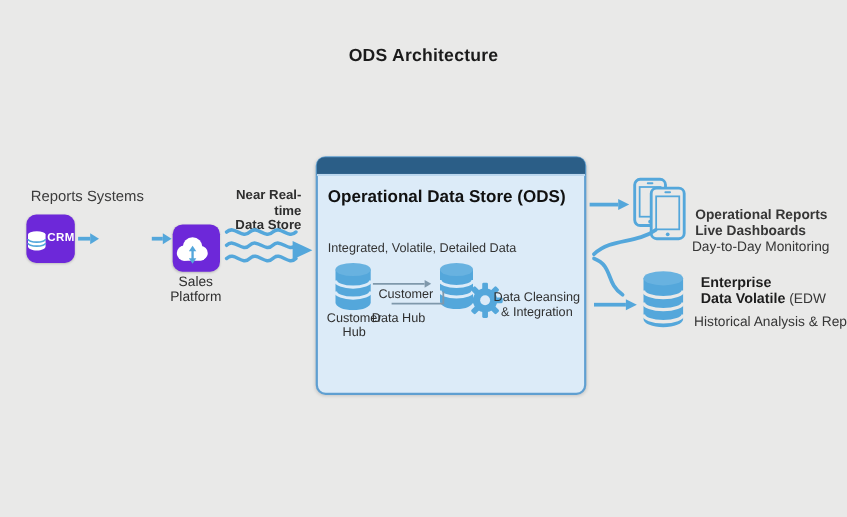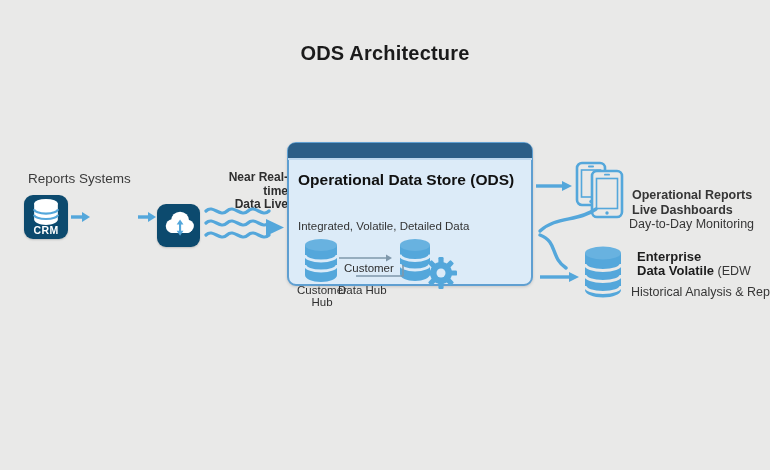--- a/index.html
+++ b/index.html
@@ -3,39 +3,39 @@
 <meta charset="utf-8">
 <style>
   html,body{margin:0;padding:0;}
   .canvas{
     position:relative;width:770px;height:470px;background:#e9e9e8;
     overflow:hidden;font-family:"Liberation Sans",sans-serif;color:#303030;
   }
   .abs{position:absolute;}
   .diagram-title{
     left:0;top:42px;width:770px;text-align:center;
-    font-size:20px;font-weight:bold;color:#1b1b1b;letter-spacing:.2px;
+    font-size:16px;font-weight:bold;color:#1b1b1b;letter-spacing:.2px;
   }
   .section-label{font-size:13.5px;color:#3b3b3b;}
   .node-square{
-    width:44px;height:44px;border-radius:9px;background:#0c4a6e;
-    display:flex;flex-direction:column;align-items:center;justify-content:flex-start;
+    width:44px;height:44px;border-radius:9px;background:#6d28d9;
+    display:flex;flex-direction:row;align-items:center;justify-content:flex-start;
     box-shadow:0 1px 2px rgba(0,0,0,.18);
   }
   .node-square .node-label{
     font-size:10.5px;font-weight:bold;color:#fff;letter-spacing:.4px;margin-top:-2px;
   }
   .node-caption{
     font-size:12.5px;color:#2f2f2f;text-align:center;line-height:13.5px;
   }
   .feed-label{
     font-size:12px;font-weight:600;color:#2e2e2e;text-align:right;line-height:13.5px;
   }
   .ods-box{
-    left:287px;top:142px;width:246px;height:144px;background:#dcebf8;
+    left:287px;top:142px;width:246px;height:217px;background:#dcebf8;
     border:2px solid #5f9fd1;border-radius:9px;box-sizing:border-box;
     box-shadow:0 1px 3px rgba(0,0,0,.15);
   }
   .ods-header{
     position:absolute;left:-1px;top:-1px;width:244px;height:15px;
     background:#2b5e87;border-radius:7px 7px 0 0;
     border-bottom:2px solid #bcd7ee;
   }
   .ods-title{left:9px;top:27px;font-size:15.5px;font-weight:bold;color:#111;white-space:nowrap;}
   .ods-subtitle{left:9px;top:48px;font-size:11.5px;color:#333;white-space:nowrap;margin-top:28px;}
@@ -69,24 +69,25 @@
     <svg width="34" height="30" viewBox="0 0 32 28" style="margin-top:6px">
       <circle cx="10" cy="15" r="6.5" fill="#ffffff"></circle>
       <circle cx="17" cy="10" r="8.5" fill="#ffffff"></circle>
       <circle cx="24" cy="15" r="6" fill="#ffffff"></circle>
       <rect x="6" y="13" width="22" height="8.5" rx="4" fill="#ffffff"></rect>
       <line x1="17" y1="12.5" x2="17" y2="20.5" stroke="#54a7db" stroke-width="2"></line>
       <polygon points="13.8,13.5 17,8.8 20.2,13.5" fill="#54a7db"></polygon>
       <polygon points="13.8,19.5 17,24.2 20.2,19.5" fill="#54a7db"></polygon>
     </svg>
   </div>
-
-  <div class="abs feed-label" style="left:208px;top:171px;width:80px;">
+  <div class="abs node-caption" style="left:148px;top:250px;width:60px;">Sales Platform</div>
+
+  <div class="abs feed-label" style="left:194px;top:171px;width:80px;">
     <div>Near Real-time</div>
-    <div>Data Live</div>
+    <div>Data Store</div>
   </div>
 
   <div class="abs ods-box">
     <div class="ods-header"></div>
     <div class="abs ods-title">Operational Data Store (ODS)</div>
     <div class="abs ods-subtitle">Integrated, Volatile, Detailed Data</div>
 
     <svg class="abs" style="left:14px;top:94px;" width="36" height="44" viewBox="0 0 36 44">
       <path d="M2,7 V37 c0,3.9 7.2,7 16,7 c8.8,0 16,-3.1 16,-7 V7" fill="#54a7db"></path>
       <ellipse cx="18" cy="7" rx="16" ry="6" fill="#68b2e0"></ellipse>
@@ -112,20 +113,21 @@
           <rect x="-2.6" y="-16" width="5.2" height="7" rx="1.2" transform="rotate(180)"></rect>
           <rect x="-2.6" y="-16" width="5.2" height="7" rx="1.2" transform="rotate(225)"></rect>
           <rect x="-2.6" y="-16" width="5.2" height="7" rx="1.2" transform="rotate(270)"></rect>
           <rect x="-2.6" y="-16" width="5.2" height="7" rx="1.2" transform="rotate(315)"></rect>
           <circle r="11"></circle>
         </g>
         <circle r="4.5" fill="#dcebf8"></circle>
       </g>
     </svg>
 
+    <div class="abs inner-label" style="left:156px;top:121px;width:86px;text-align:center;line-height:13px;">Data Cleansing &amp; Integration</div>
   </div>
 
   <svg class="abs" style="left:575px;top:161px;" width="50" height="60" viewBox="0 0 50 60">
     <g>
       <rect x="2" y="2" width="28" height="42" rx="5" fill="#e9e9e8" stroke="#54a7db" stroke-width="2.6"></rect>
       <rect x="6.5" y="9" width="19" height="27" fill="none" stroke="#54a7db" stroke-width="1.6"></rect>
       <rect x="13" y="4.6" width="6" height="1.8" rx="0.9" fill="#54a7db"></rect>
       <circle cx="16" cy="40.5" r="1.7" fill="#54a7db"></circle>
     </g>
     <g>

